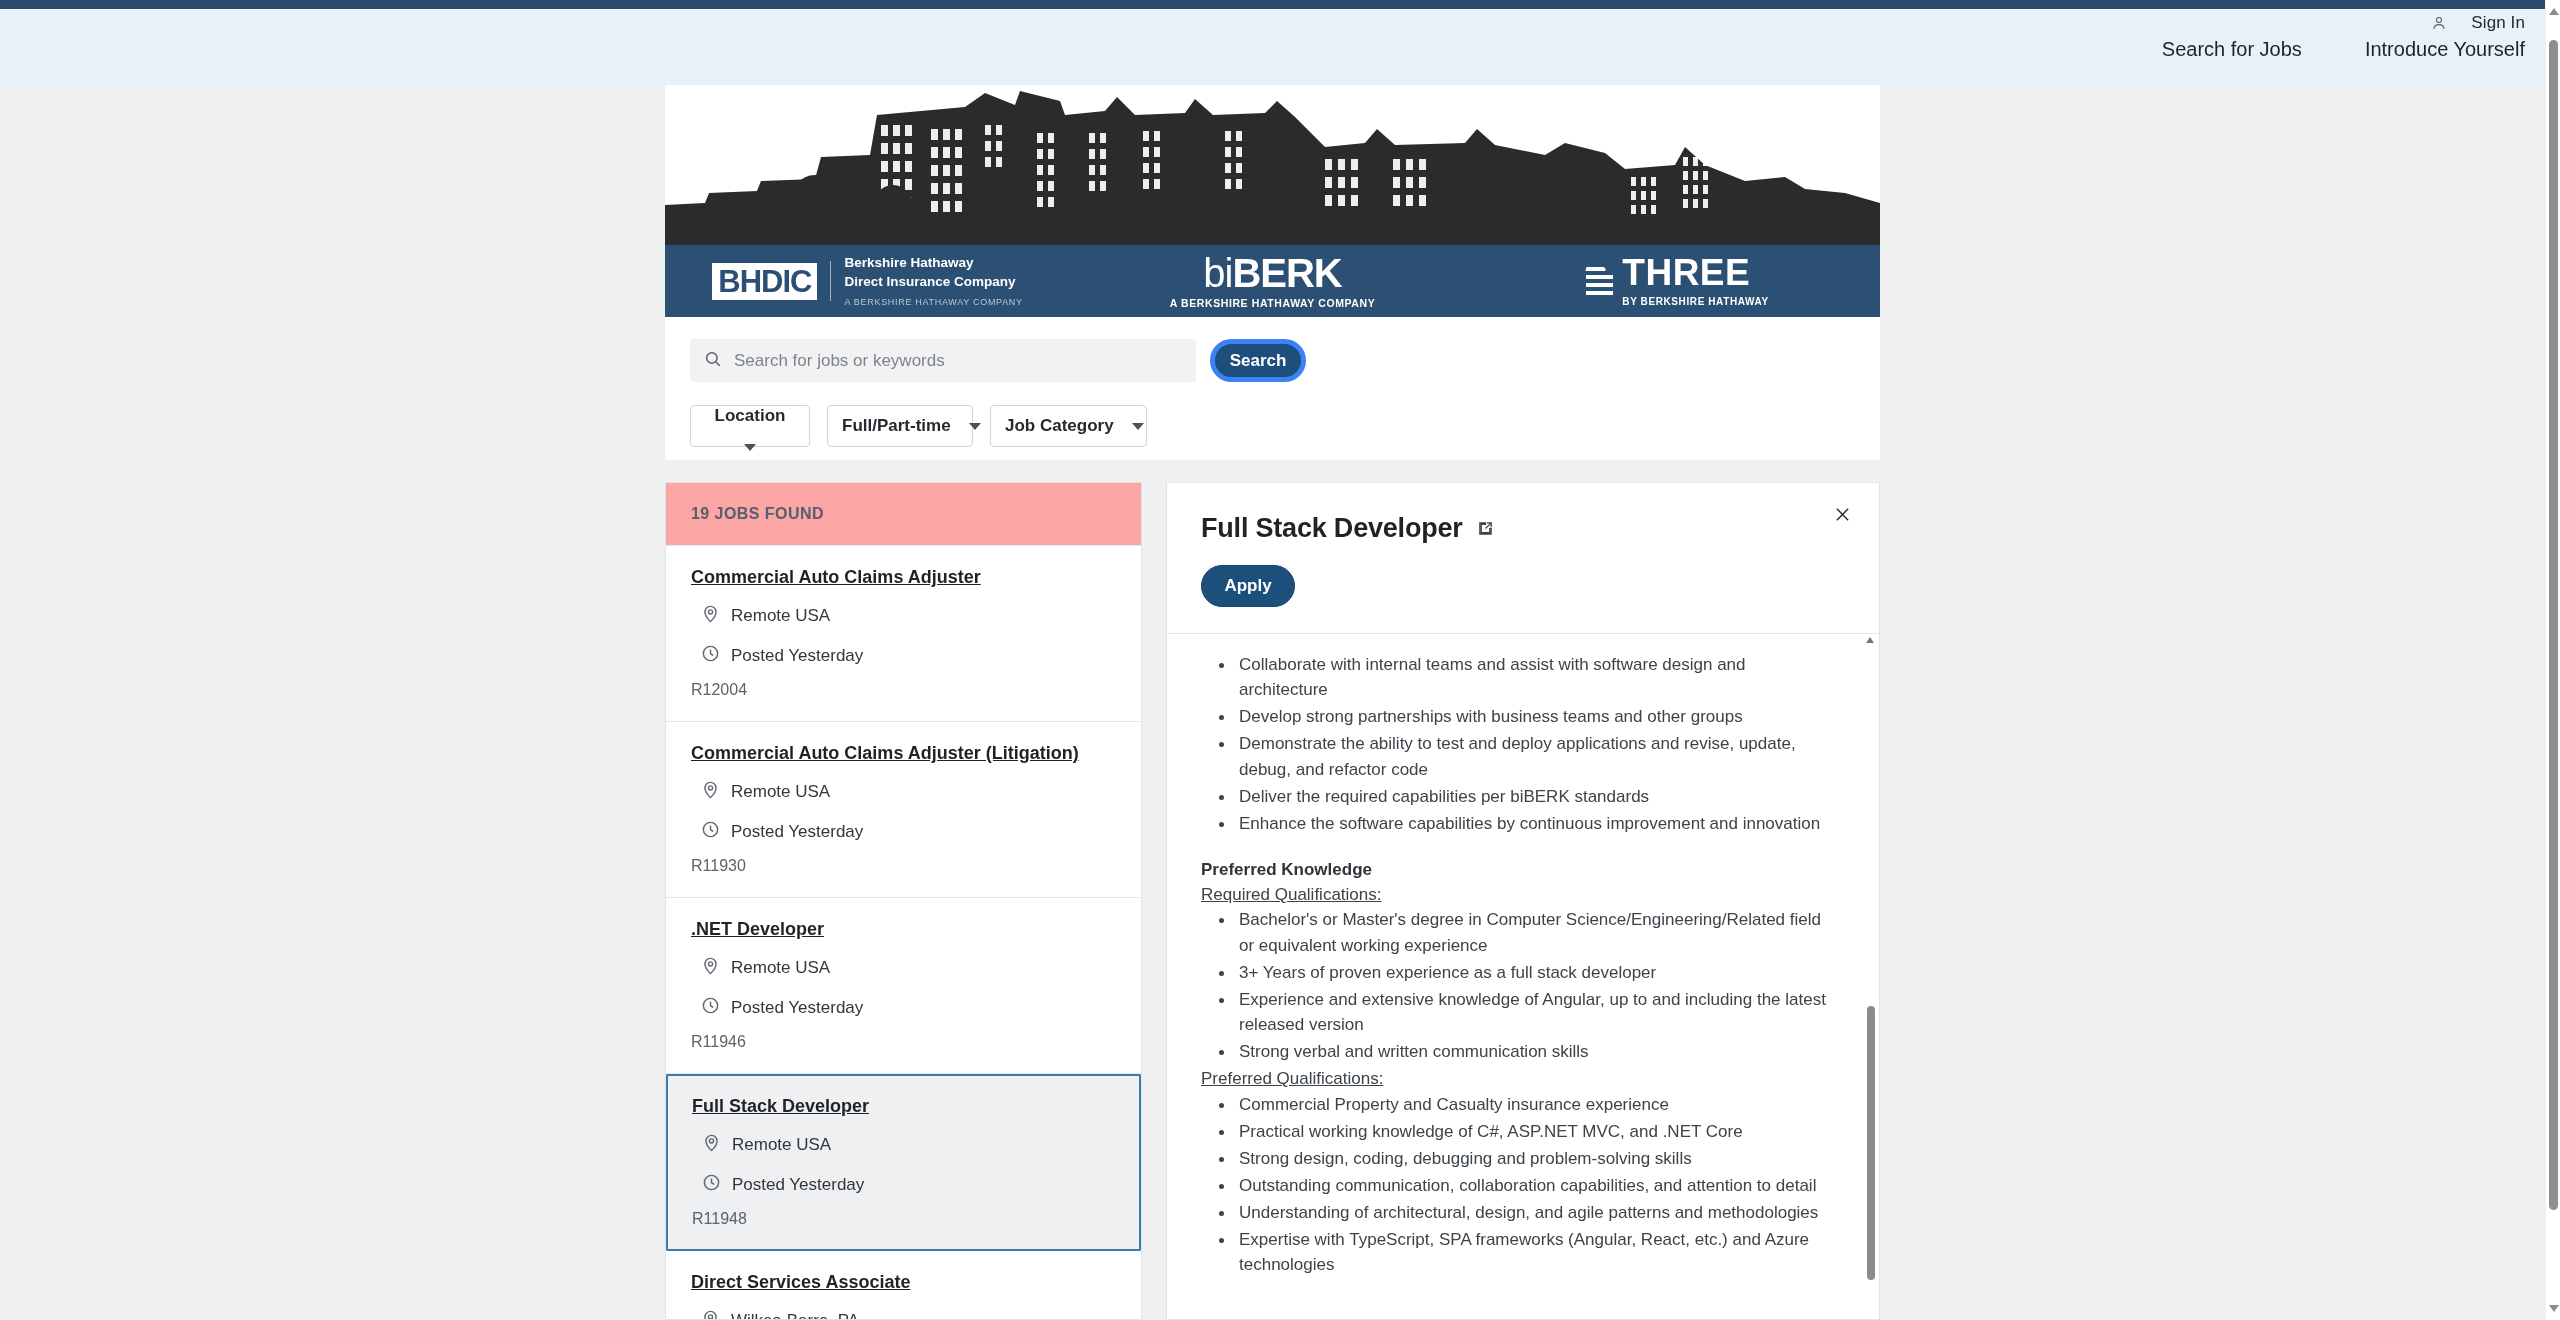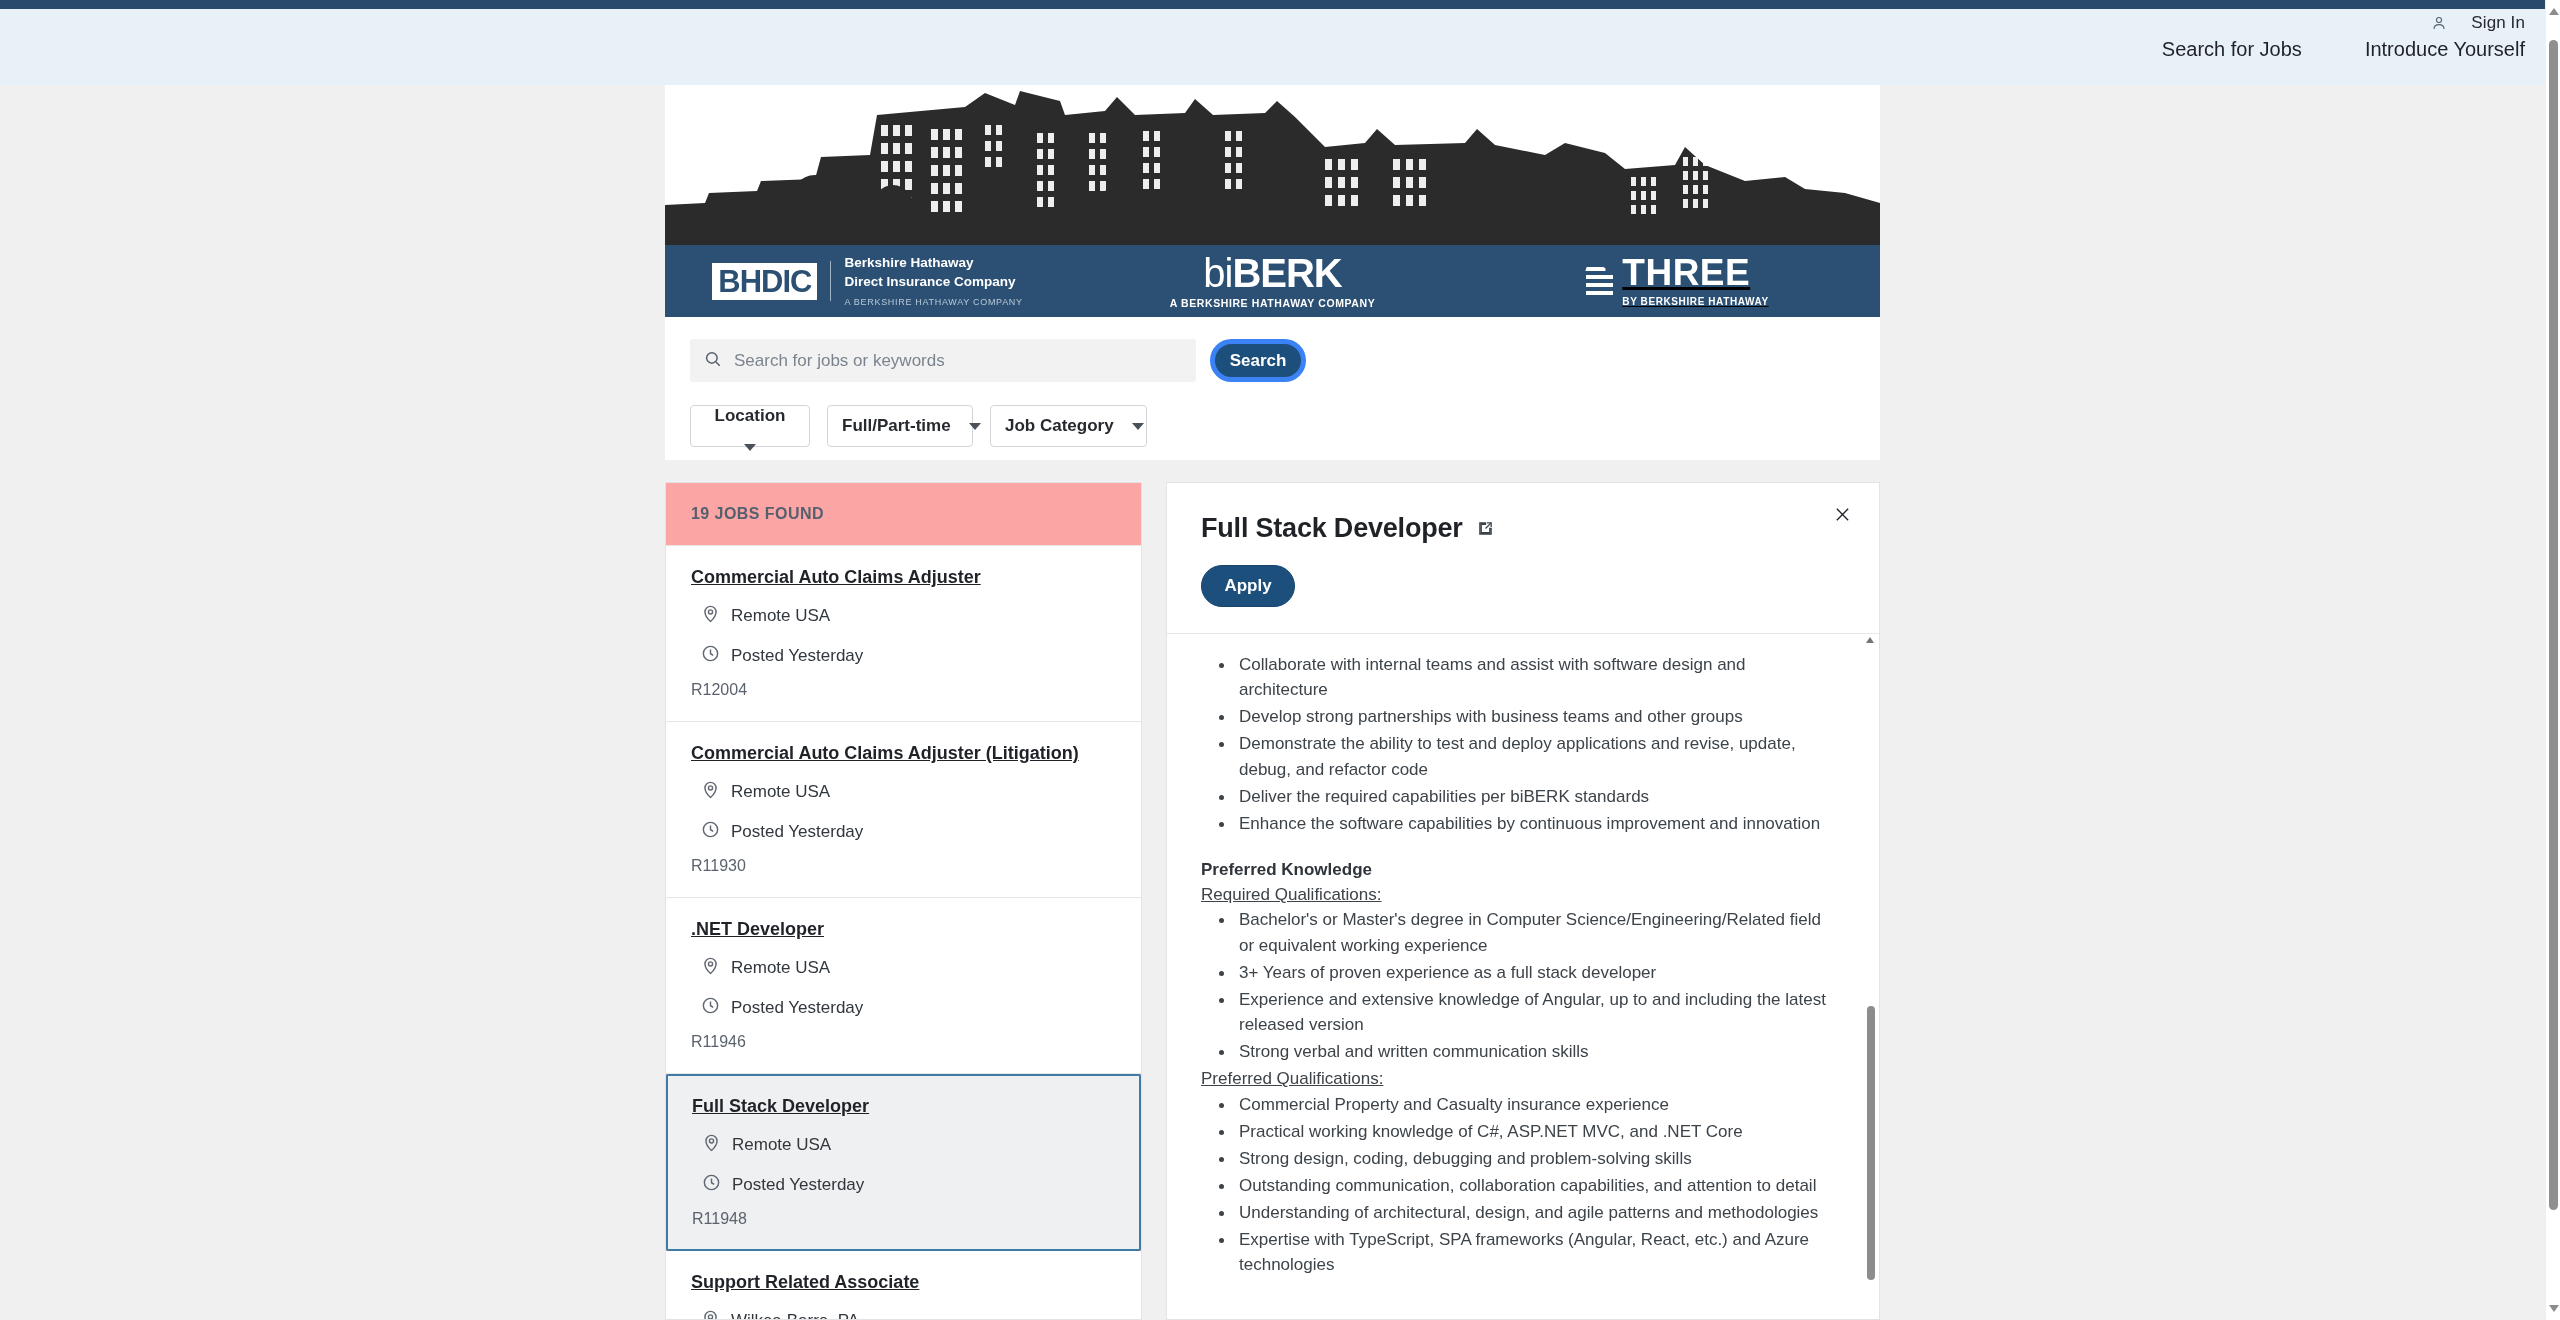--- a/index.html
+++ b/index.html
@@ -63,21 +63,21 @@
     width: 1215px; height: 72px;
     background: #2c5074;
     display: flex; align-items: center;
   }
   .logo-slot {
     display: flex; align-items: center; justify-content: center;
     height: 72px;
   }
   .logo-bhdic { width: 405px; gap: 13px; }
   .logo-biberk { width: 405px; }
-  .logo-three  { width: 405px; text-decoration: underline; }
+  .logo-three  { width: 405px; }
 
   .bh-mark {
     font-family: "Liberation Sans", sans-serif;
     font-weight: 700; font-size: 31px; color:#2c5074;
     background:#ffffff; padding: 3px 6px 3px 6px; line-height: 1;
     letter-spacing: -1px;
   }
   .bh-divider { width:1px; height:40px; background:#9fb3c6; }
   .bh-text {
     color:#ffffff; font-size: 13.5px; line-height: 1.42; font-weight: 600;
@@ -592,21 +592,21 @@
                 <circle cx="12" cy="12" r="9"></circle>
                 <path d="M12 7v5.3l3.4 2"></path>
               </svg>
           </span>
           <span>Posted Yesterday</span>
         </div>
         <div class="job-id">R11948</div>
       </div>
 
       <div class="job-card">
-        <span class="job-title">Support Related Associate</span>
+        <span class="job-title">Direct Services Associate</span>
         <div class="job-meta">
           <span>
             <svg viewBox="0 0 24 24" fill="none" stroke="currentColor" stroke-width="1.8">
                 <path d="M12 22s7-6.2 7-12a7 7 0 1 0-14 0c0 5.8 7 12 7 12z"></path>
                 <circle cx="12" cy="10" r="2.6"></circle>
               </svg>
           </span>
           <span>Wilkes-Barre, PA</span>
         </div>
       </div>

